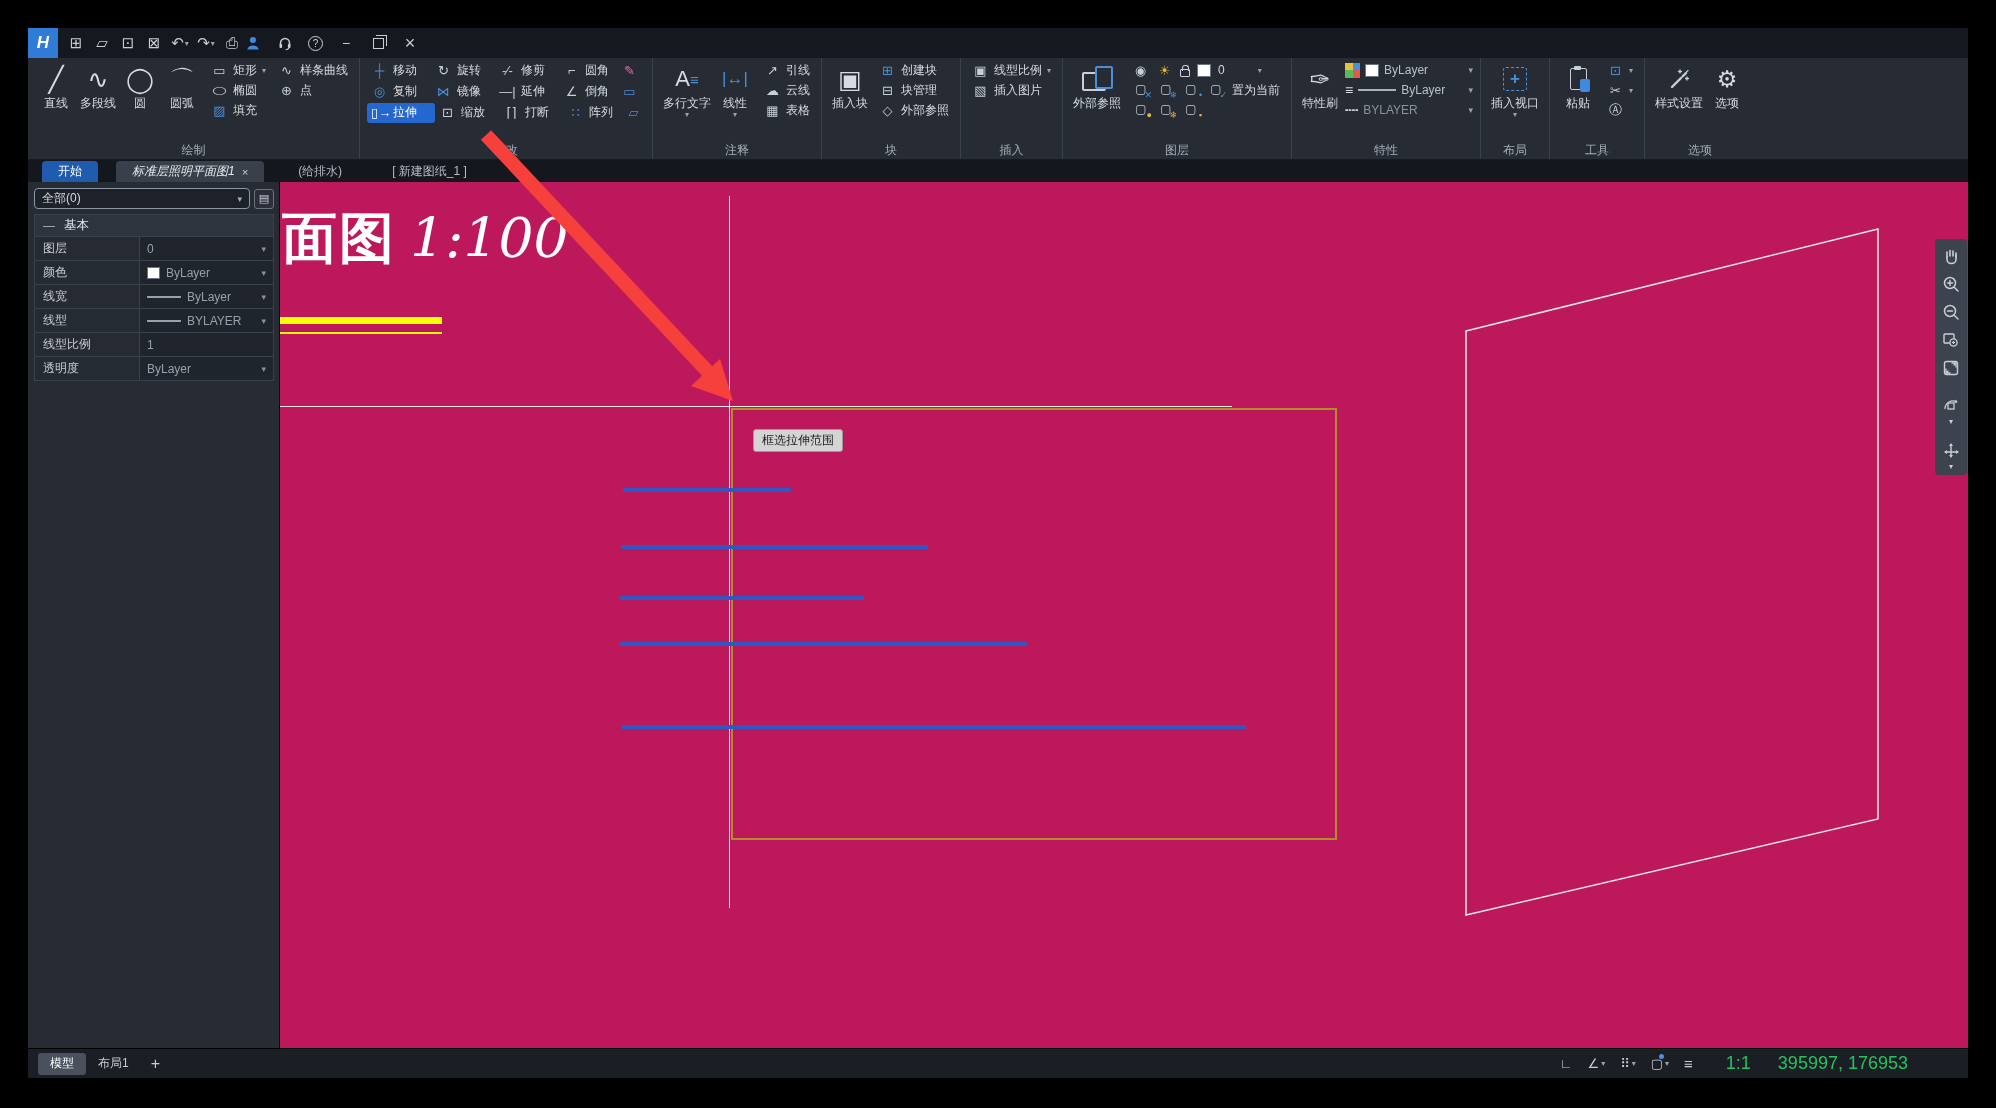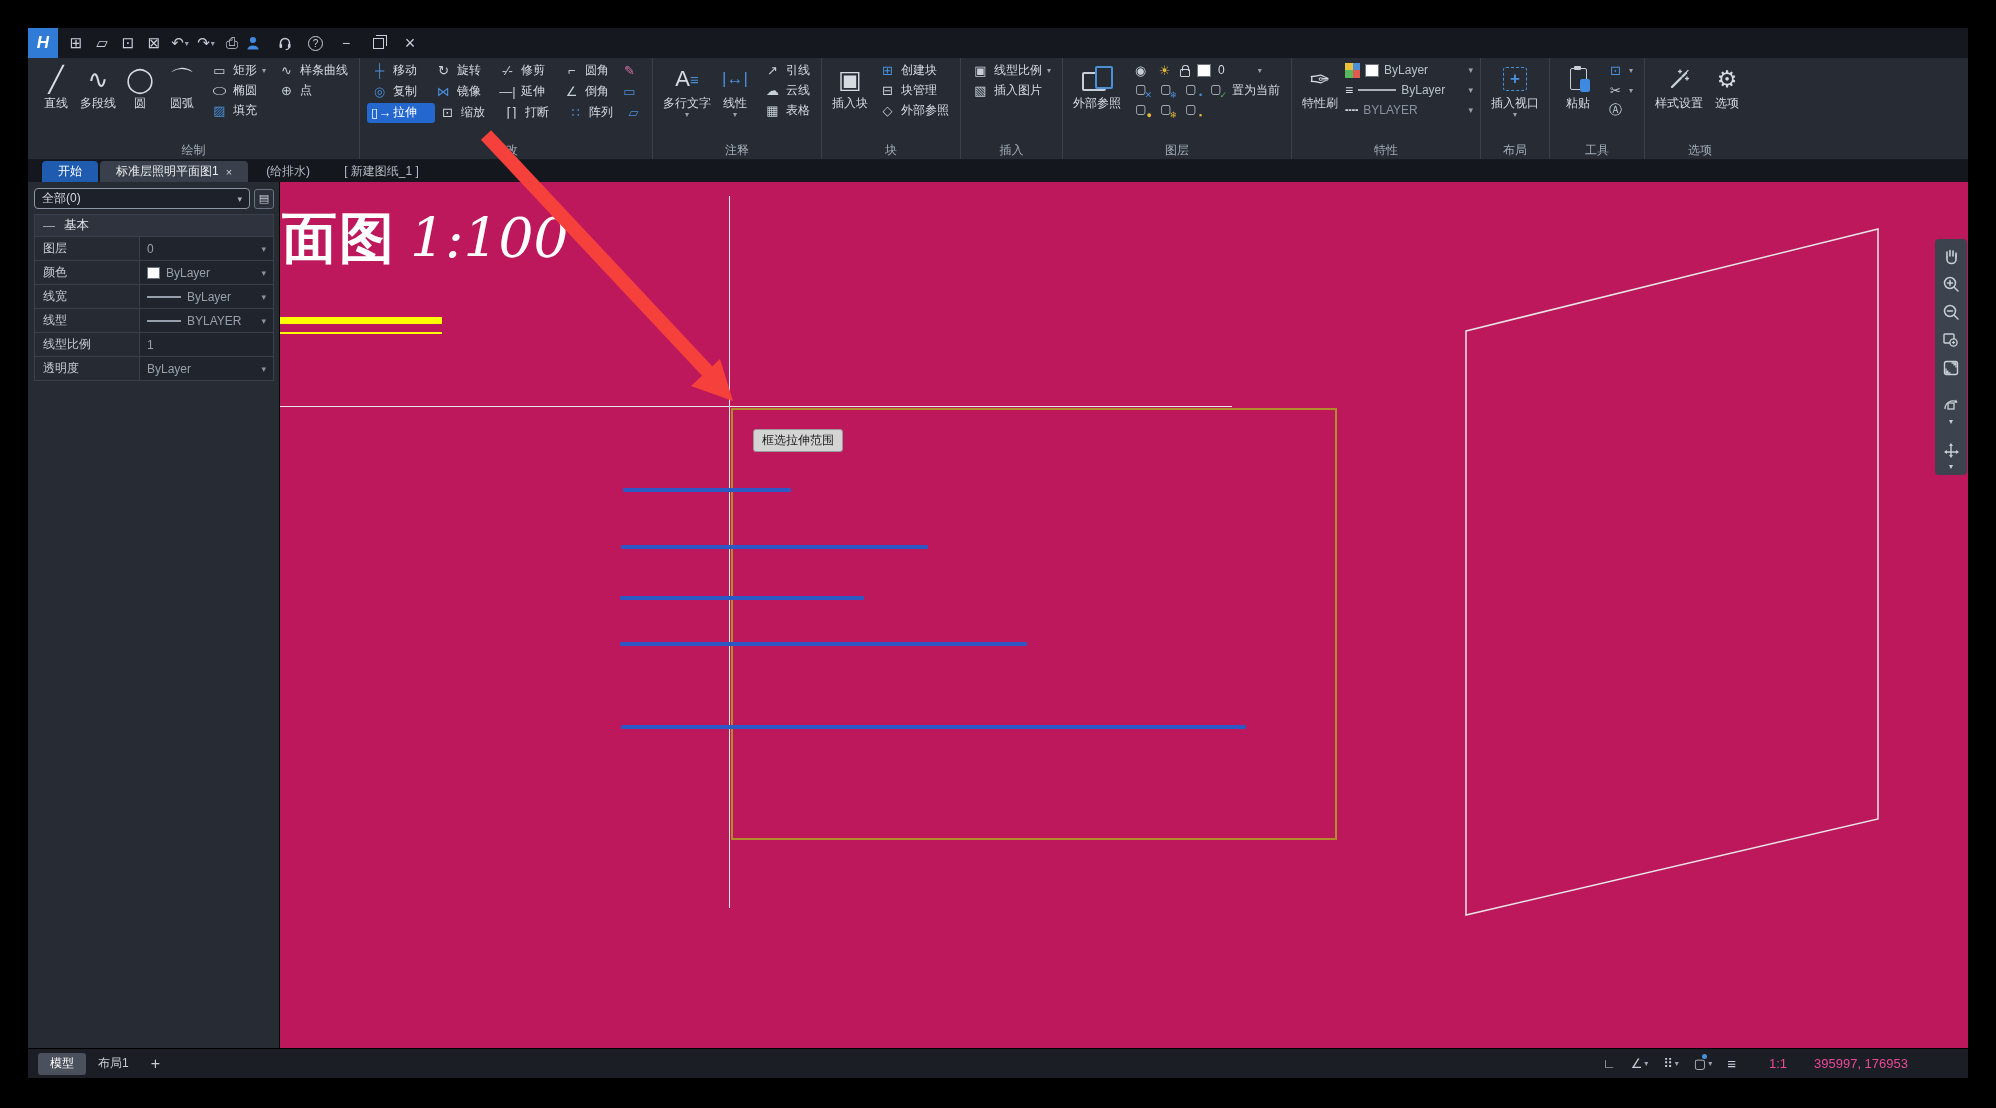--- a/index.html
+++ b/index.html
@@ -58,24 +58,24 @@
   .layeric { position:relative; width:30px; height:26px; }
   .layeric::before { content:""; position:absolute; left:0; top:6px; width:20px; height:15px; border:2px solid #c8cfd8; border-radius:2px; }
   .layeric::after { content:""; position:absolute; left:13px; top:0; width:14px; height:19px; border:2px solid #4a90d9; border-radius:2px; background:#262b34; }
   .vpic { width:24px; height:24px; border:1.6px dashed #4a90d9; border-radius:3px; color:#4a90d9; font-size:17px; font-weight:bold; display:flex; align-items:center; justify-content:center; }
   .clipic { position:relative; width:17px; height:22px; border:1.6px solid #c8cfd8; border-radius:2px; }
   .clipic::before { content:""; position:absolute; left:3px; top:-3px; width:7px; height:4px; background:#c8cfd8; border-radius:1px; }
   .clipic::after { content:""; position:absolute; right:-4px; bottom:-3px; width:10px; height:13px; background:#3f8ae0; border-radius:2px; }
   .brushic { font-size:22px; color:#5a93d6; }
 
   
-  .tabbar { height:22px; background:#14171d; display:flex; align-items:flex-end; padding-left:14px; gap:2px; flex:0 0 auto; }
+  .tabbar { height:22px; background:#14171d; display:flex; align-items:flex-end; padding-left:14px; gap:18px; flex:0 0 auto; }
   .dtab { height:21px; padding:0 16px; display:flex; align-items:center; gap:7px; font-size:12px; color:#b6bcc6; border-radius:4px 4px 0 0; }
   .dtab.start { background:#1f5cb0; color:#fff; }
-  .dtab.active { background:#3a404b; color:#e8ebef; }
+  .dtab.active { background:#3a404b; color:#e8ebef;font-style:italic; }
   .dtab .x { font-size:11px; color:#c9ced6; }
 
   
   .main { flex:1; display:flex; min-height:0; }
   .props { width:252px; background:#262b34; border-right:1px solid #000; padding:6px 5px 0 6px; flex:0 0 auto; }
   .pfilter-row { display:flex; gap:4px; align-items:center; }
   .pfilter { flex:1; height:21px; background:#1d2129; border:1px solid #8d96a5; border-radius:4px; display:flex; align-items:center; padding:0 7px; font-size:12px; color:#d5dae0; }
   .pfilter .cv { margin-left:auto; font-size:9px; color:#aab1bb; }
   .ptool { width:20px; height:20px; border:1px solid #6b7380; border-radius:3px; color:#c9ced6; font-size:11px; display:flex; align-items:center; justify-content:center; background:#2a2f39; }
   .psection { height:23px; margin-top:5px; background:#2e333d; border:1px solid #3a404c; display:flex; align-items:center; gap:9px; padding:0 8px; font-size:12.5px; color:#e2e6ec; }
@@ -105,21 +105,21 @@
   .navdd { font-size:8px; color:#c9ced6; line-height:8px; margin-top:-3px; }
 
   
   .statusbar { height:30px; background:#1b1e24; border-top:1px solid #000; display:flex; align-items:center; padding:0 60px 0 10px; flex:0 0 auto; }
   .stab { height:22px; padding:0 12px; display:flex; align-items:center; font-size:12px; color:#c8cdd4; border-radius:3px; }
   .stab.active { background:#4a515c; color:#fff; }
   .stab-add { font-size:16px; color:#c8cdd4; margin-left:10px; }
   .sb-right { margin-left:auto; display:flex; align-items:center; gap:15px; color:#c9ced6; font-size:13px; }
   .sb-ic { display:flex; align-items:center; gap:2px; font-size:13px; }
   .sb-ic .dd { font-size:8px; color:#9aa1ac; }
-  .sb-num { font-size:13px; color:#ec4899; }
+  .sb-num { font-size:18px; color:#22c55e; }
   .osnap { position:relative; }
   .osnap::after { content:""; position:absolute; right:-1px; top:-2px; width:5px; height:5px; border-radius:50%; background:#4a90d9; }
 
   .arrow-overlay { position:absolute; left:0; top:0; width:1996px; height:1108px; pointer-events:none; z-index:50; }
   .para-svg { position:absolute; left:0; top:0; width:100%; height:100%; }
 </style>
 </head>
 <body>
 
 <div class="window">

